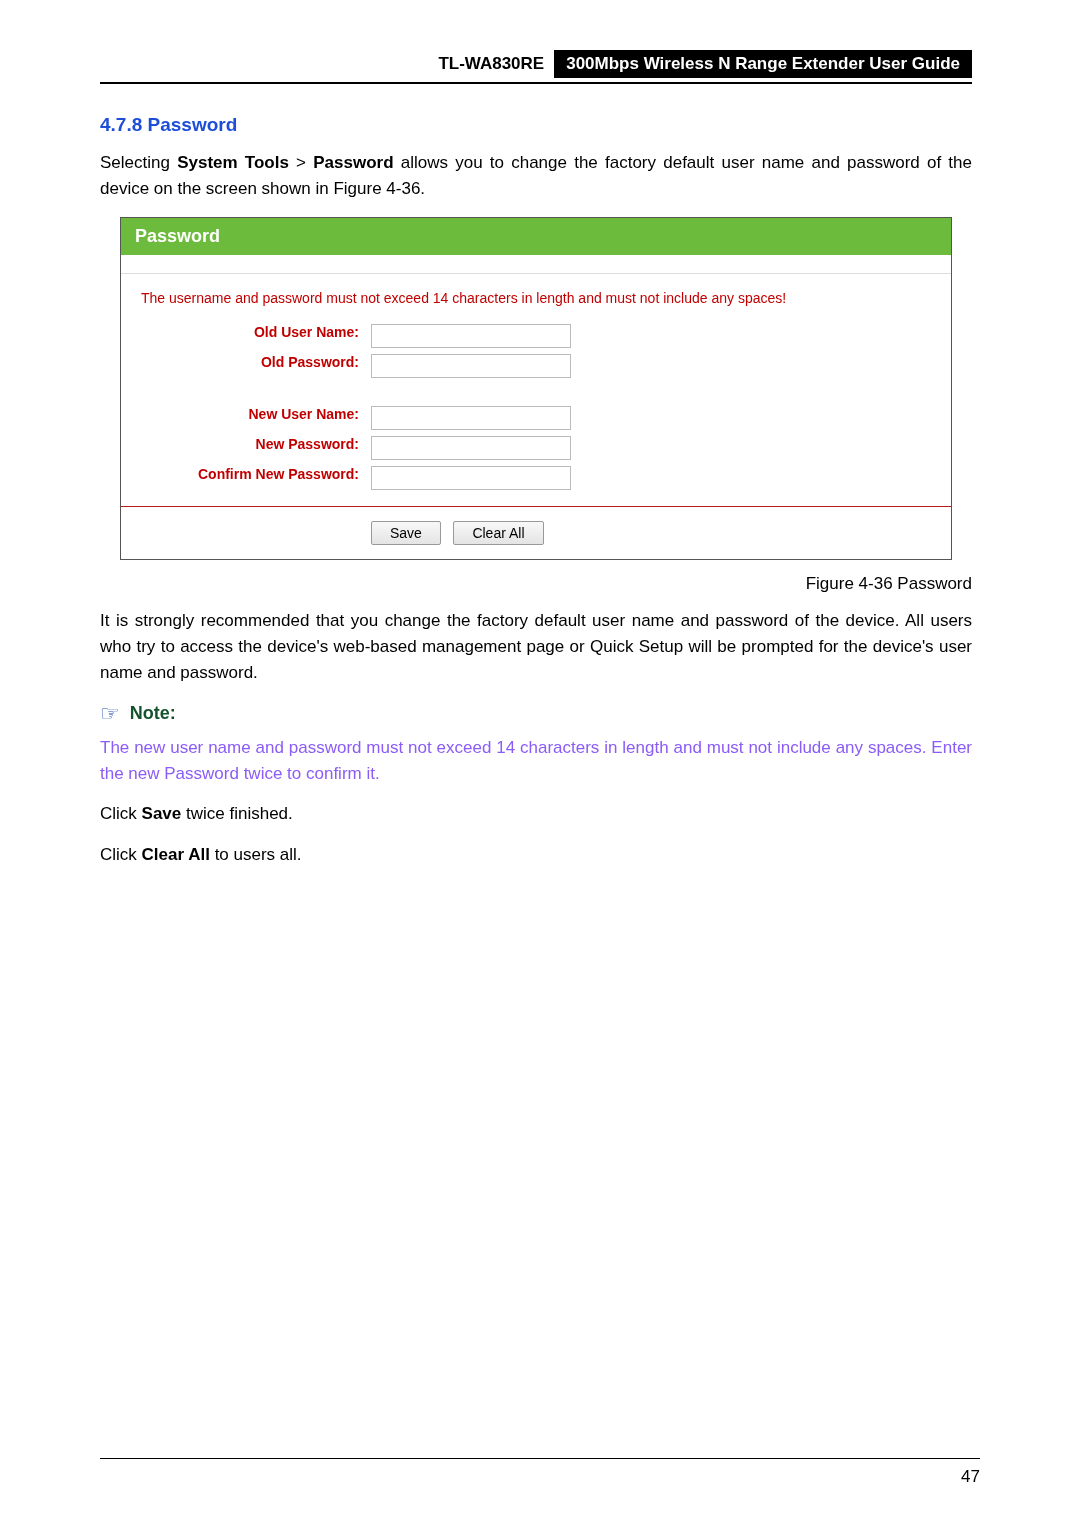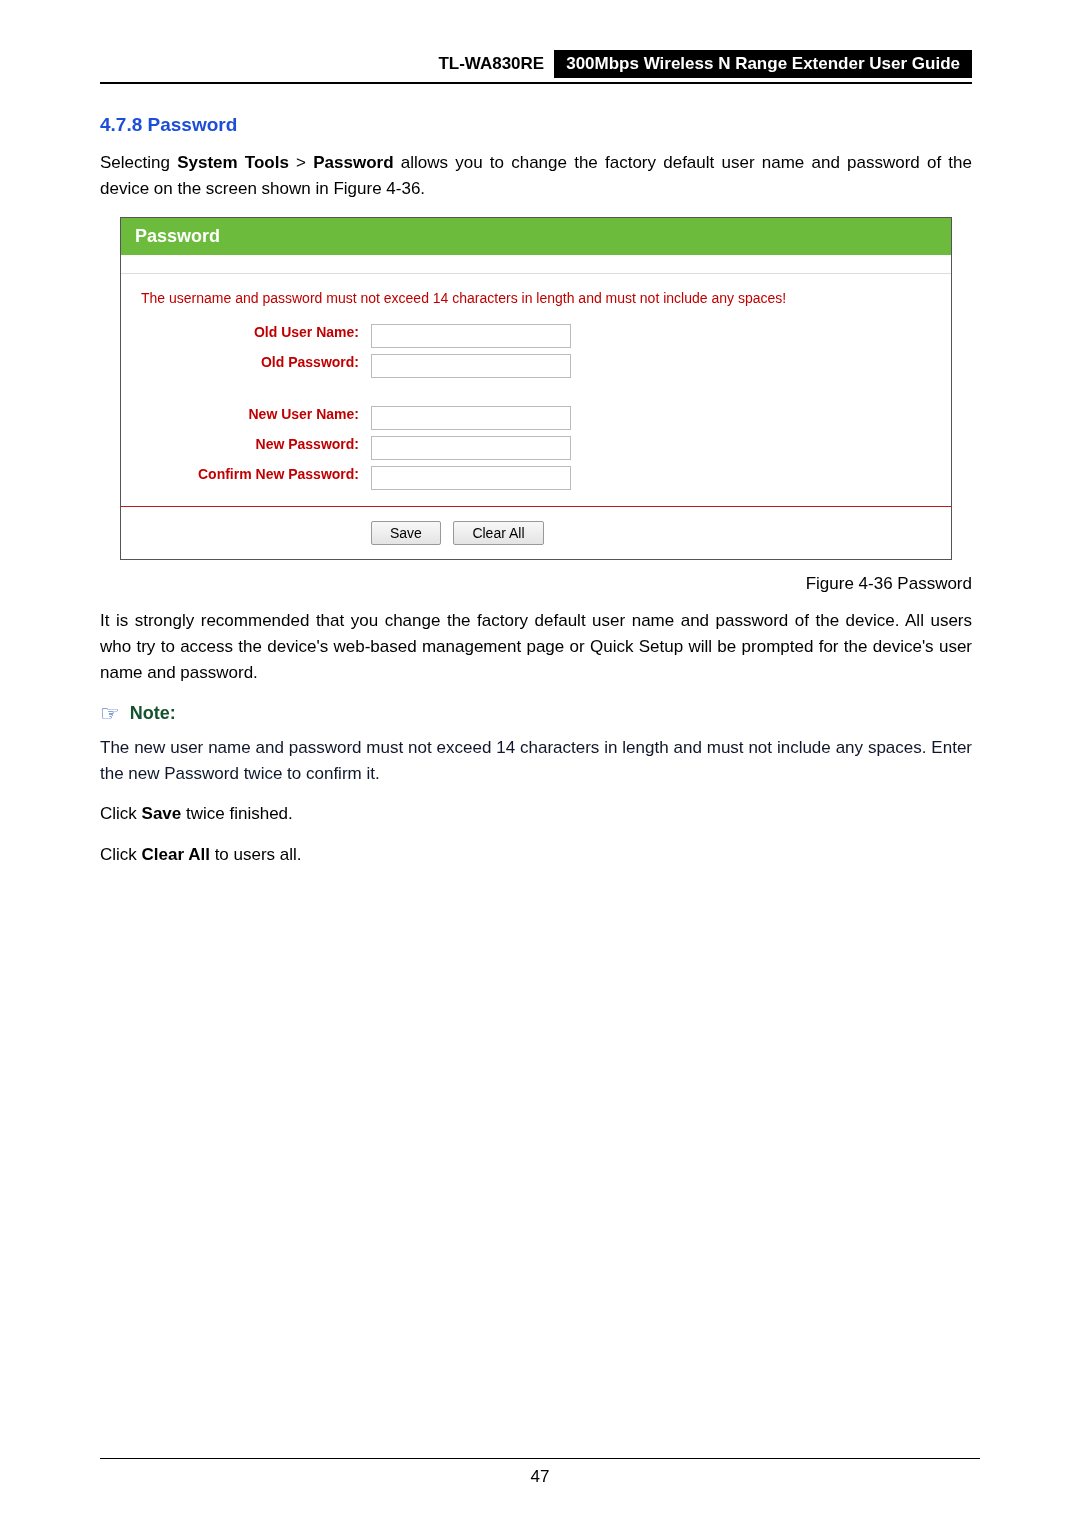--- a/index.html
+++ b/index.html
@@ -120,33 +120,33 @@
       color: #1a4db3;
       font-size: 22px;
       margin-right: 10px;
     }
     .note-label {
       color: #14532d;
       font-weight: bold;
       font-size: 18px;
     }
     .note-text {
-      color: #0f172a;
+      color: #8b5cf6;
       font-size: 17px;
       line-height: 1.55;
       margin-bottom: 14px;
       text-align: justify;
     }
     .footer {
       position: absolute;
       bottom: 40px;
       left: 100px;
       right: 100px;
       border-top: 1px solid #000;
-      text-align: center;
+      text-align: right;
       padding-top: 8px;
       font-size: 17px;
     }
   </style>
 </head>
 <body>
 
 <div class="page">
   <div class="header-bar">
     <div class="header-inner">

